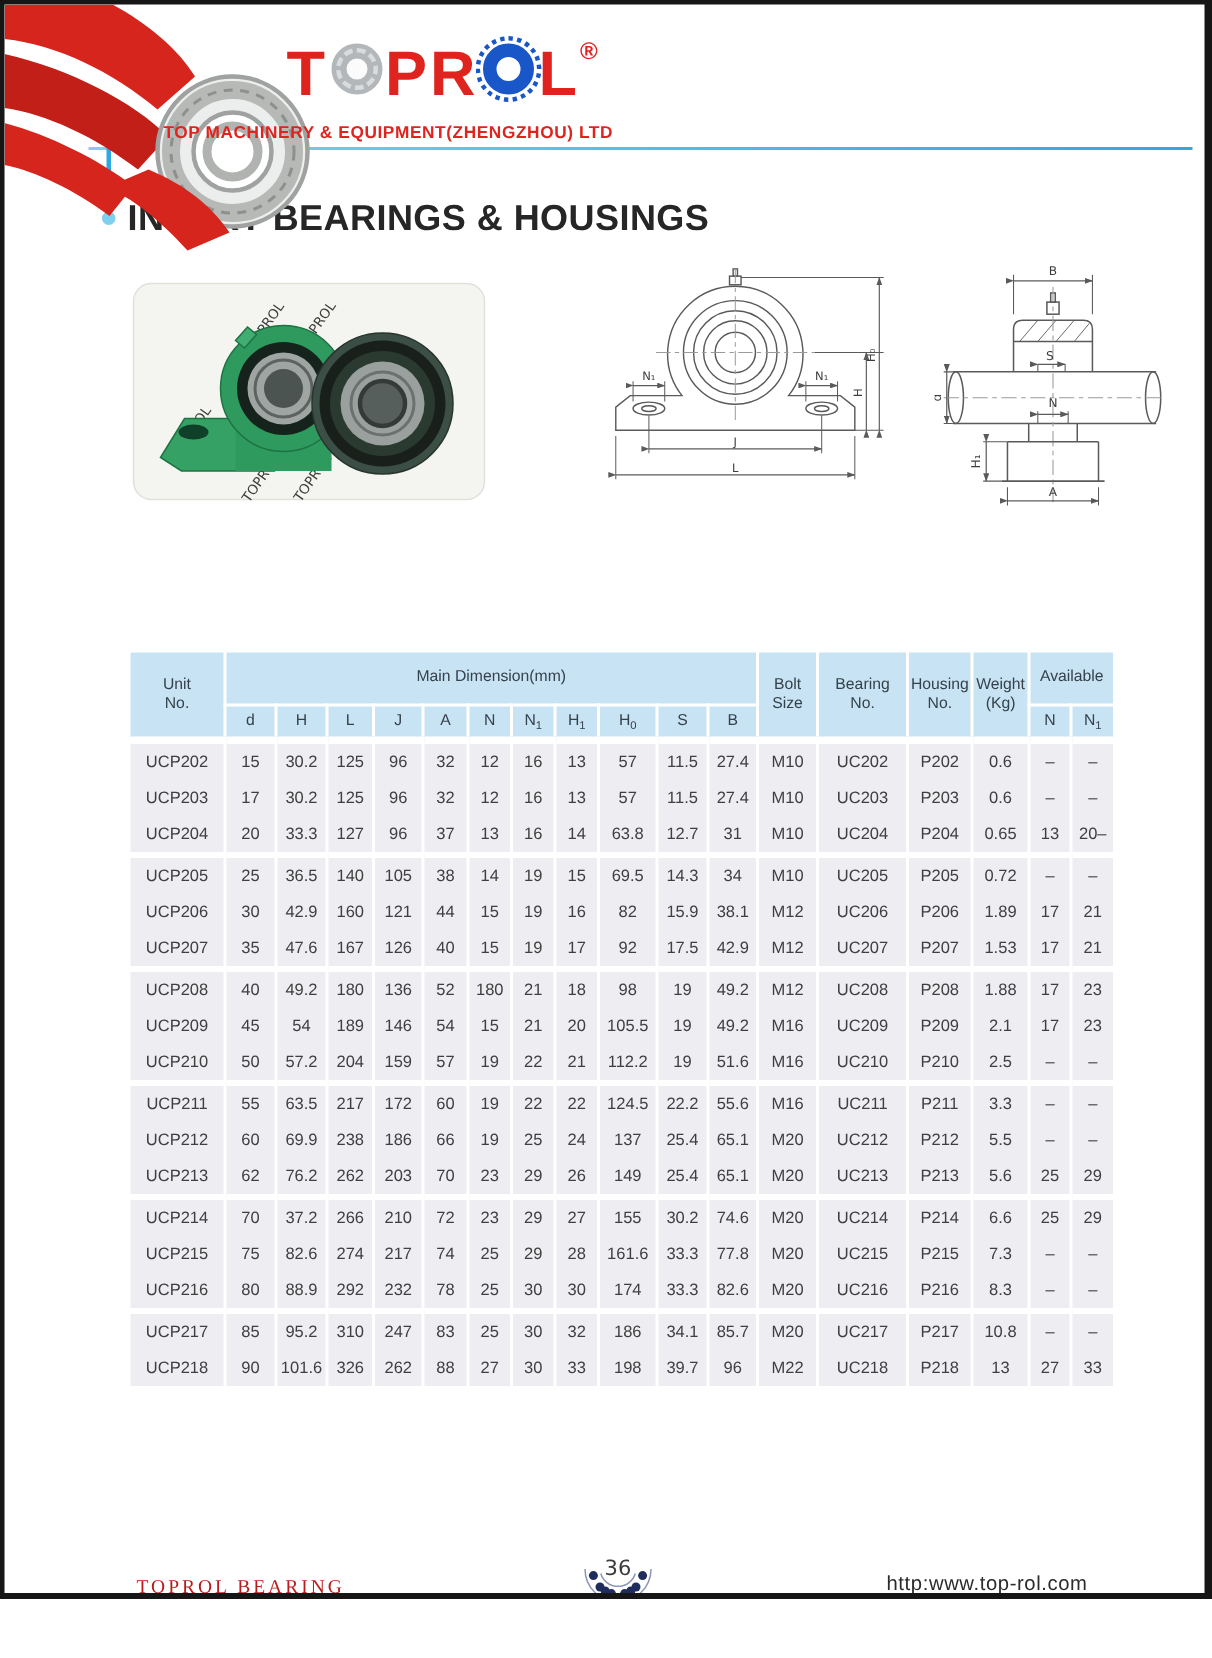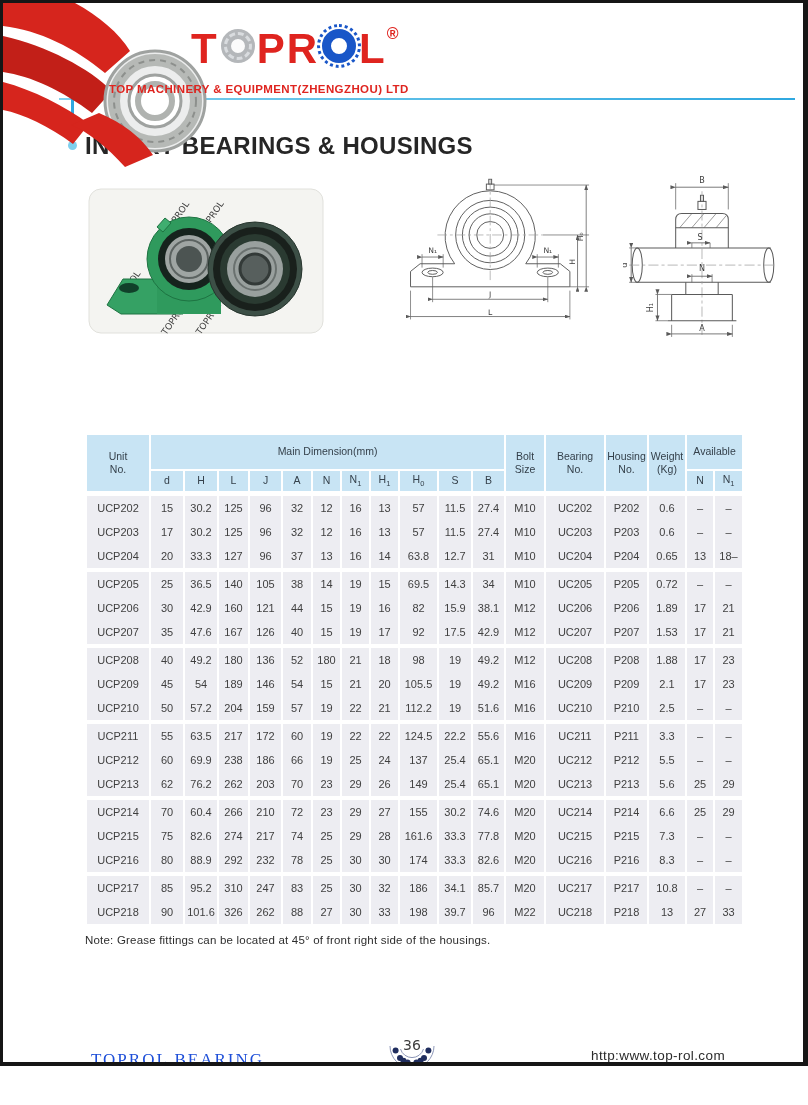--- a/index.html
+++ b/index.html
@@ -43,21 +43,21 @@
   table.spec thead tr.main th{height:32px;text-align:center;}
   table.spec thead tr.subhead th{height:18px; border-bottom:5px solid #fff;}
   table.spec thead th[rowspan]{border-bottom:5px solid #fff;}
   table.spec sub{font-size:7.5px;}
   table.spec td{background:#ededf2; text-align:center; height:24px; padding:0 1px;
     border-left:2px solid #fff; border-right:2px solid #fff;}
   table.spec tr.group-end td{border-bottom:4px solid #fff;}
   .note{position:absolute; left:82px; top:931px; font-size:11.5px; color:#2e2e2e; letter-spacing:.2px;}
   
   .footer-left{position:absolute; left:88px; top:1047px; font-family:"Liberation Serif", serif;
-    font-size:17px; letter-spacing:2px; color:#1d4ed8;}
+    font-size:13px; letter-spacing:2px; color:#b91c1c;}
   .footer-emblem{position:absolute; left:380px; top:1031px; width:58px; height:44px;}
   .footer-right{position:absolute; left:588px; top:1045px; font-size:13.5px; color:#2b2b2b; letter-spacing:.4px;}
 </style>
 </head>
 <body>
 
 <div class="page">
 
   <div class="blue-hline"></div>
   <div class="blue-vline"></div>
@@ -305,21 +305,21 @@
           <td>16</td>
           <td>14</td>
           <td>63.8</td>
           <td>12.7</td>
           <td>31</td>
           <td>M10</td>
           <td>UC204</td>
           <td>P204</td>
           <td>0.65</td>
           <td>13</td>
-          <td>18–</td>
+          <td>20–</td>
         </tr>
         <tr>
           <td>UCP205</td>
           <td>25</td>
           <td>36.5</td>
           <td>140</td>
           <td>105</td>
           <td>38</td>
           <td>14</td>
           <td>19</td>
@@ -490,21 +490,21 @@
           <td>M20</td>
           <td>UC213</td>
           <td>P213</td>
           <td>5.6</td>
           <td>25</td>
           <td>29</td>
         </tr>
         <tr>
           <td>UCP214</td>
           <td>70</td>
-          <td>60.4</td>
+          <td>37.2</td>
           <td>266</td>
           <td>210</td>
           <td>72</td>
           <td>23</td>
           <td>29</td>
           <td>27</td>
           <td>155</td>
           <td>30.2</td>
           <td>74.6</td>
           <td>M20</td>
@@ -590,21 +590,20 @@
           <td>M22</td>
           <td>UC218</td>
           <td>P218</td>
           <td>13</td>
           <td>27</td>
           <td>33</td>
         </tr>
       </tbody>
   </table>
 
-  <div class="note">Note: Grease fittings can be located at 45° of front right side of the housings.</div>
 
   <div class="footer-left">TOPROL BEARING</div>
   <svg class="footer-emblem" viewBox="0 0 58 44">
     <text x="29" y="16" text-anchor="middle" font-size="14" fill="#2b3d7a">36</text>
     <g>
       <path d="M7,12 A22,22 0 0 0 51,12" stroke="#8d97b8" fill="none" stroke-width="1"></path>
       <path d="M17.5,15 A12,12 0 0 0 40.5,15" stroke="#8d97b8" fill="none" stroke-width="1"></path>
       <circle cx="12.6" cy="16.4" r="3" fill="#1f2d5e"></circle>
       <circle cx="17" cy="24" r="3" fill="#1f2d5e"></circle>
       <circle cx="20.5" cy="26.7" r="3" fill="#1f2d5e"></circle>

